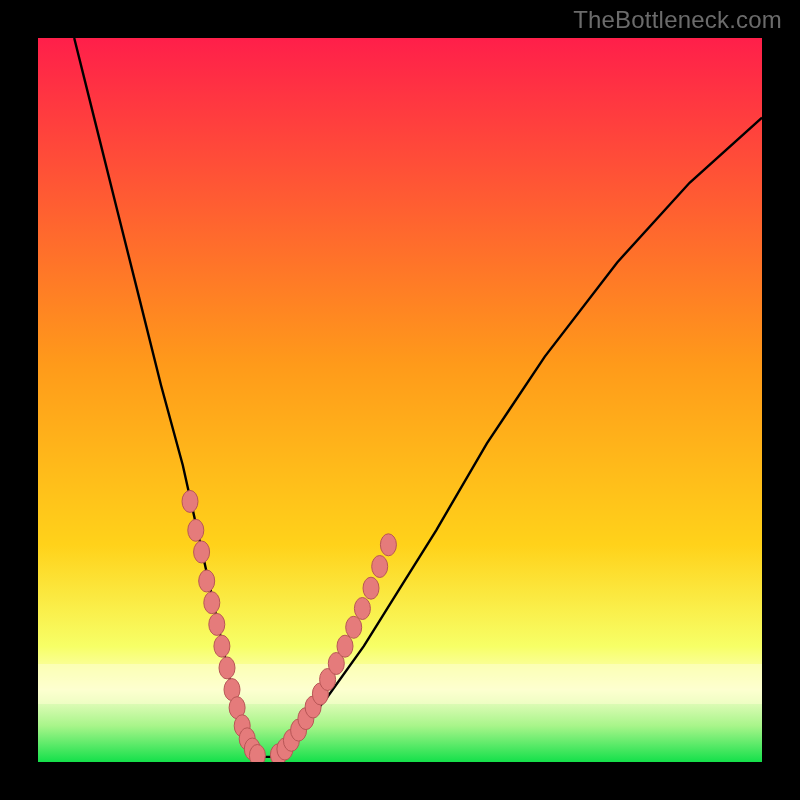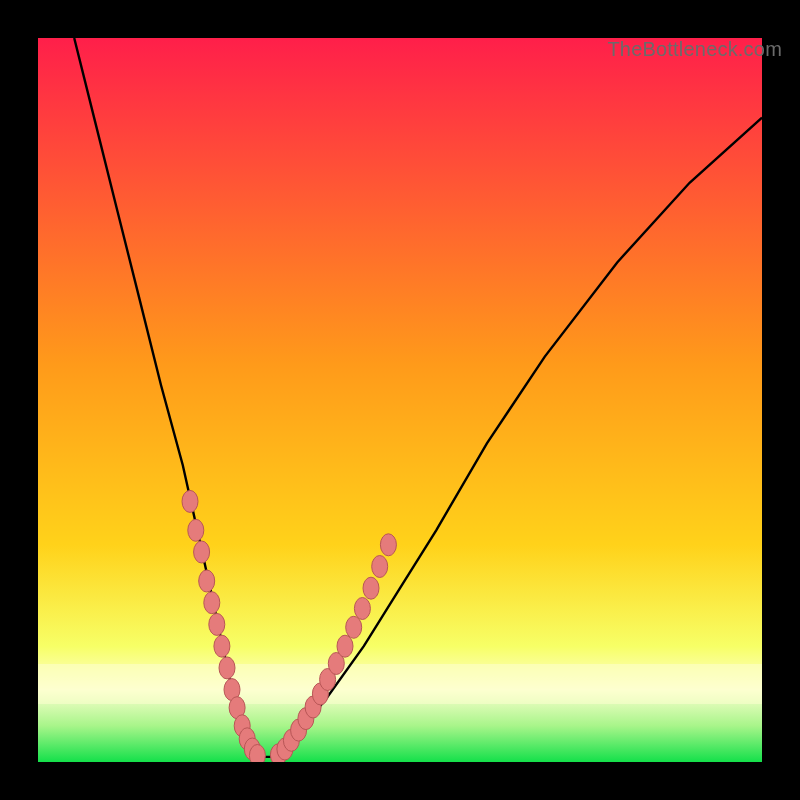--- a/index.html
+++ b/index.html
@@ -14,25 +14,24 @@
     position: relative;
     width: 800px;
     height: 800px;
     background: #000;
   }
   .watermark {
     position: absolute;
     top: 6px;
     right: 18px;
     color: #6b6b6b;
-    font-size: 20px;
+    font-size: 24px;
     font-weight: 500;
     letter-spacing: 0.2px;
     z-index: 20;
-    margin-top: 32px;
   }
   .plot-frame {
     position: absolute;
     left: 38px;
     top: 38px;
     width: 724px;
     height: 724px;
     background: #000;
   }
   svg {

